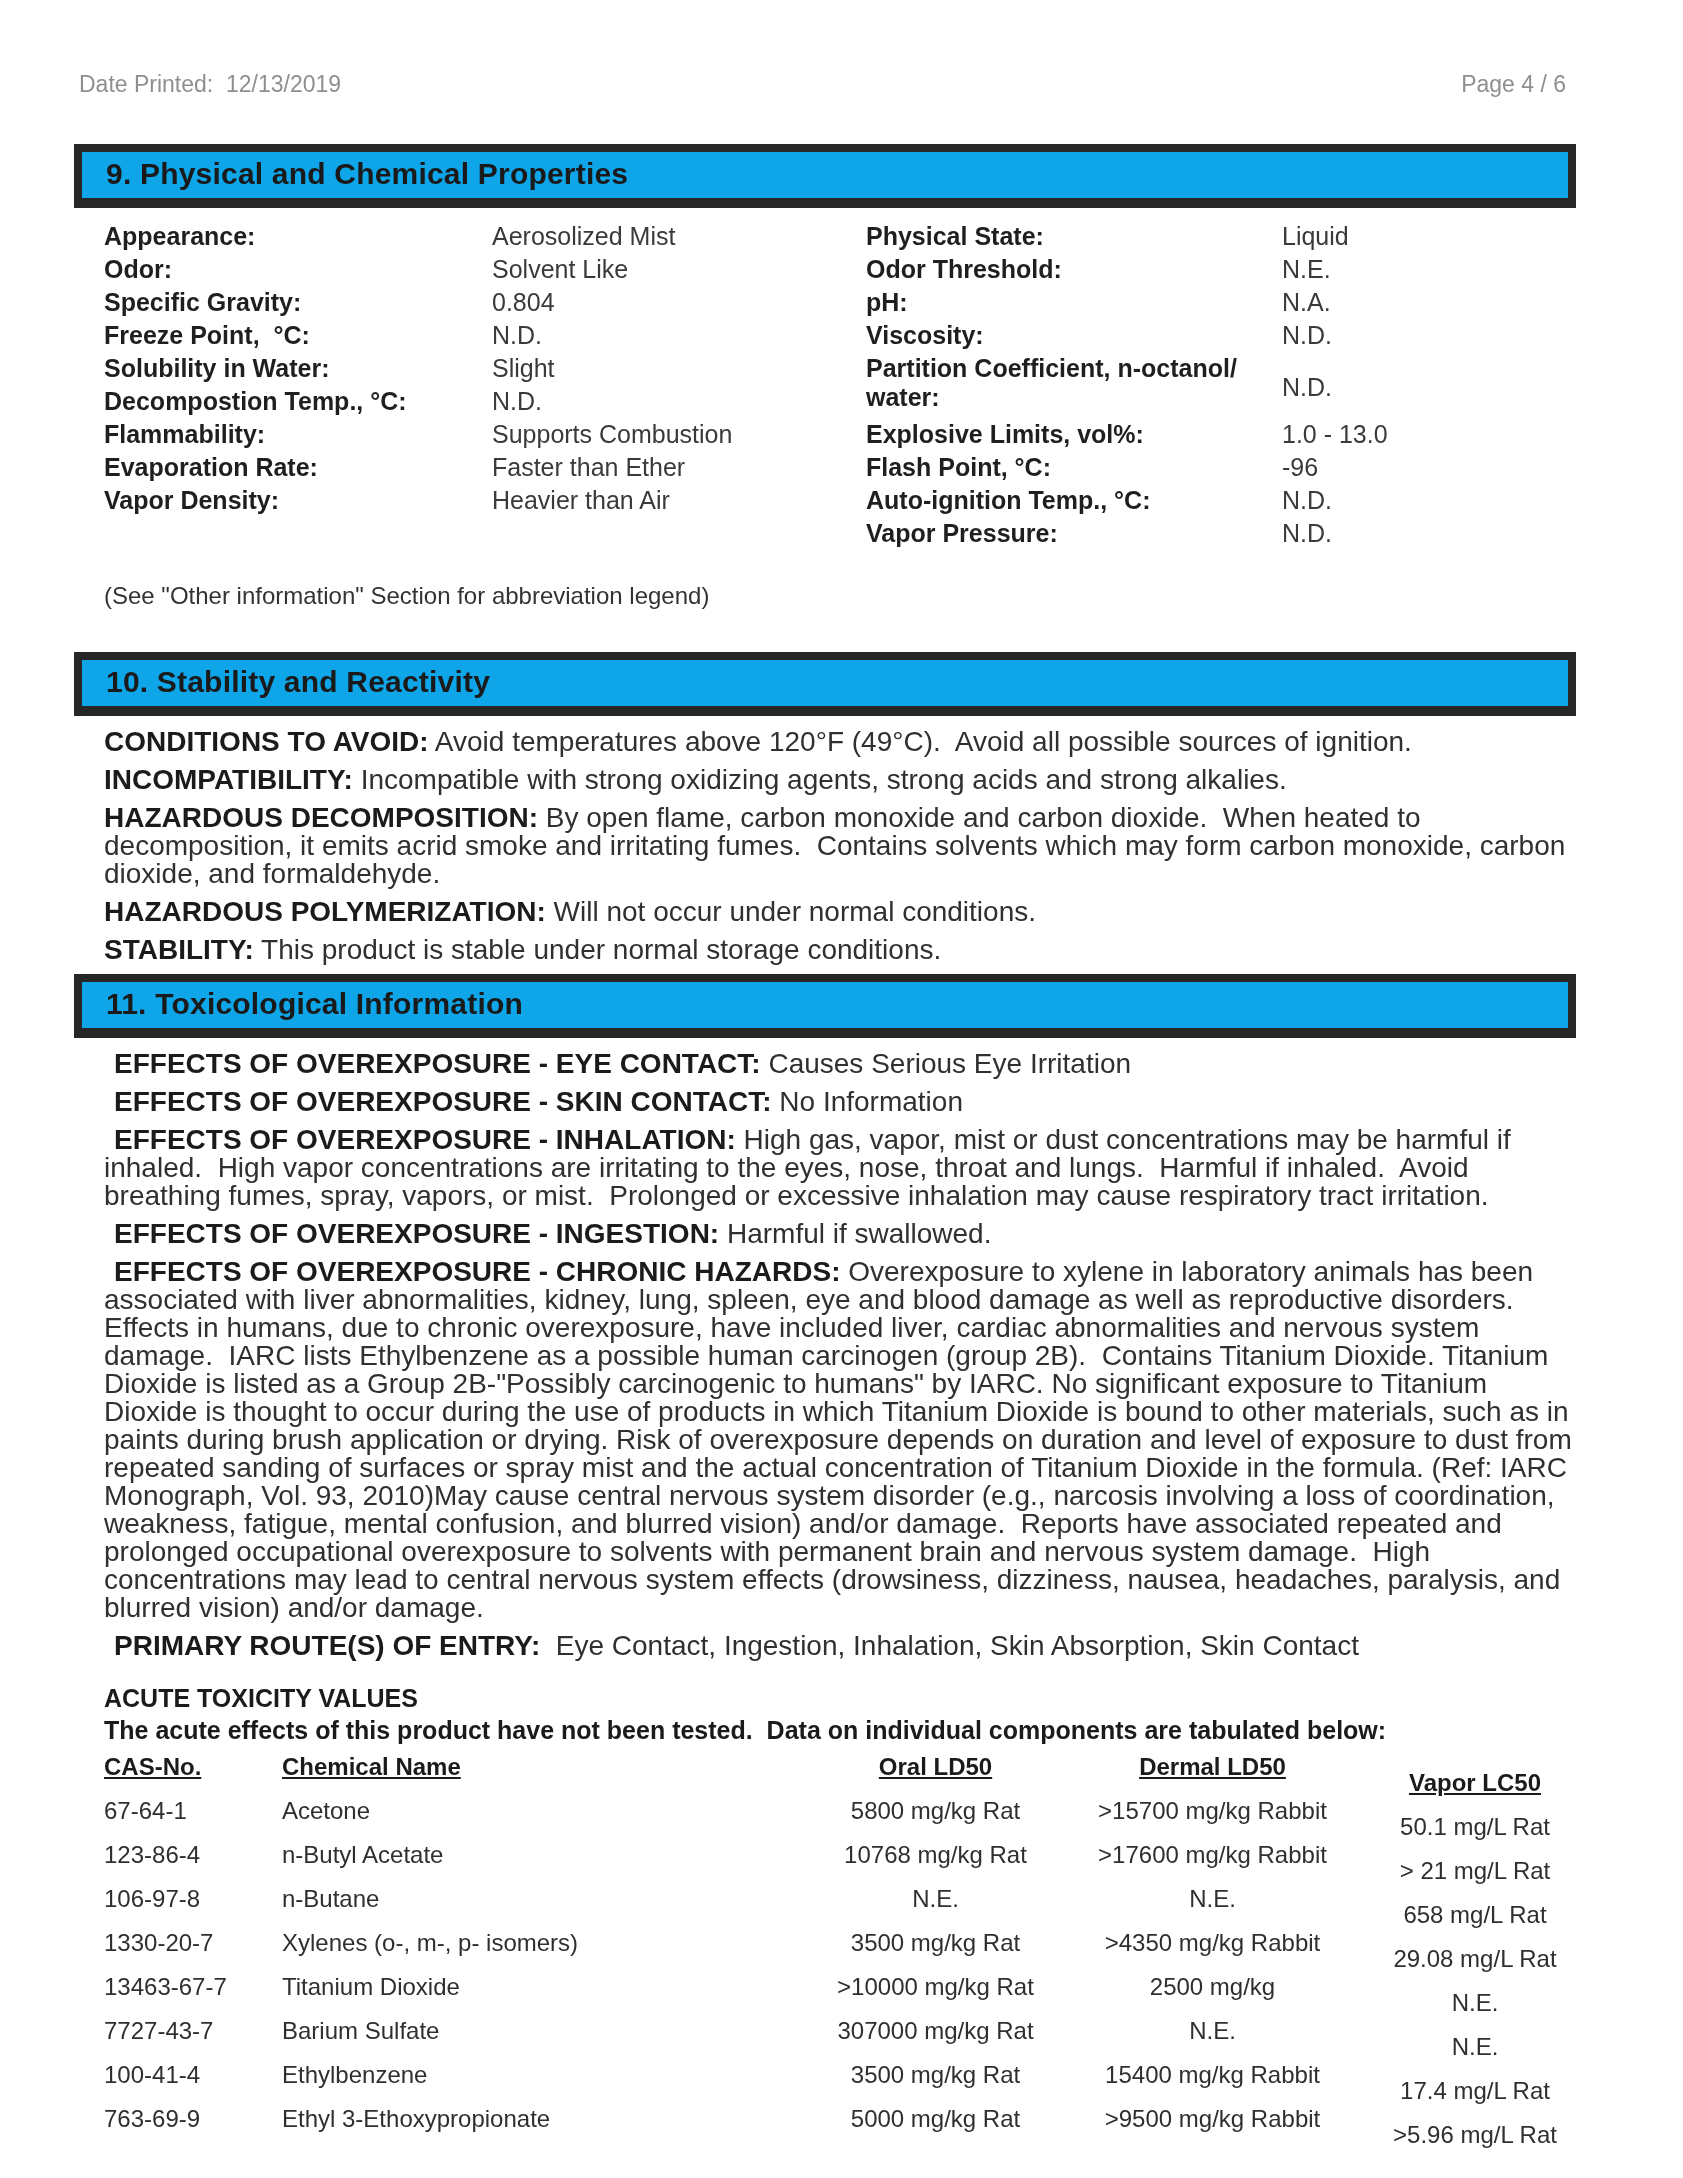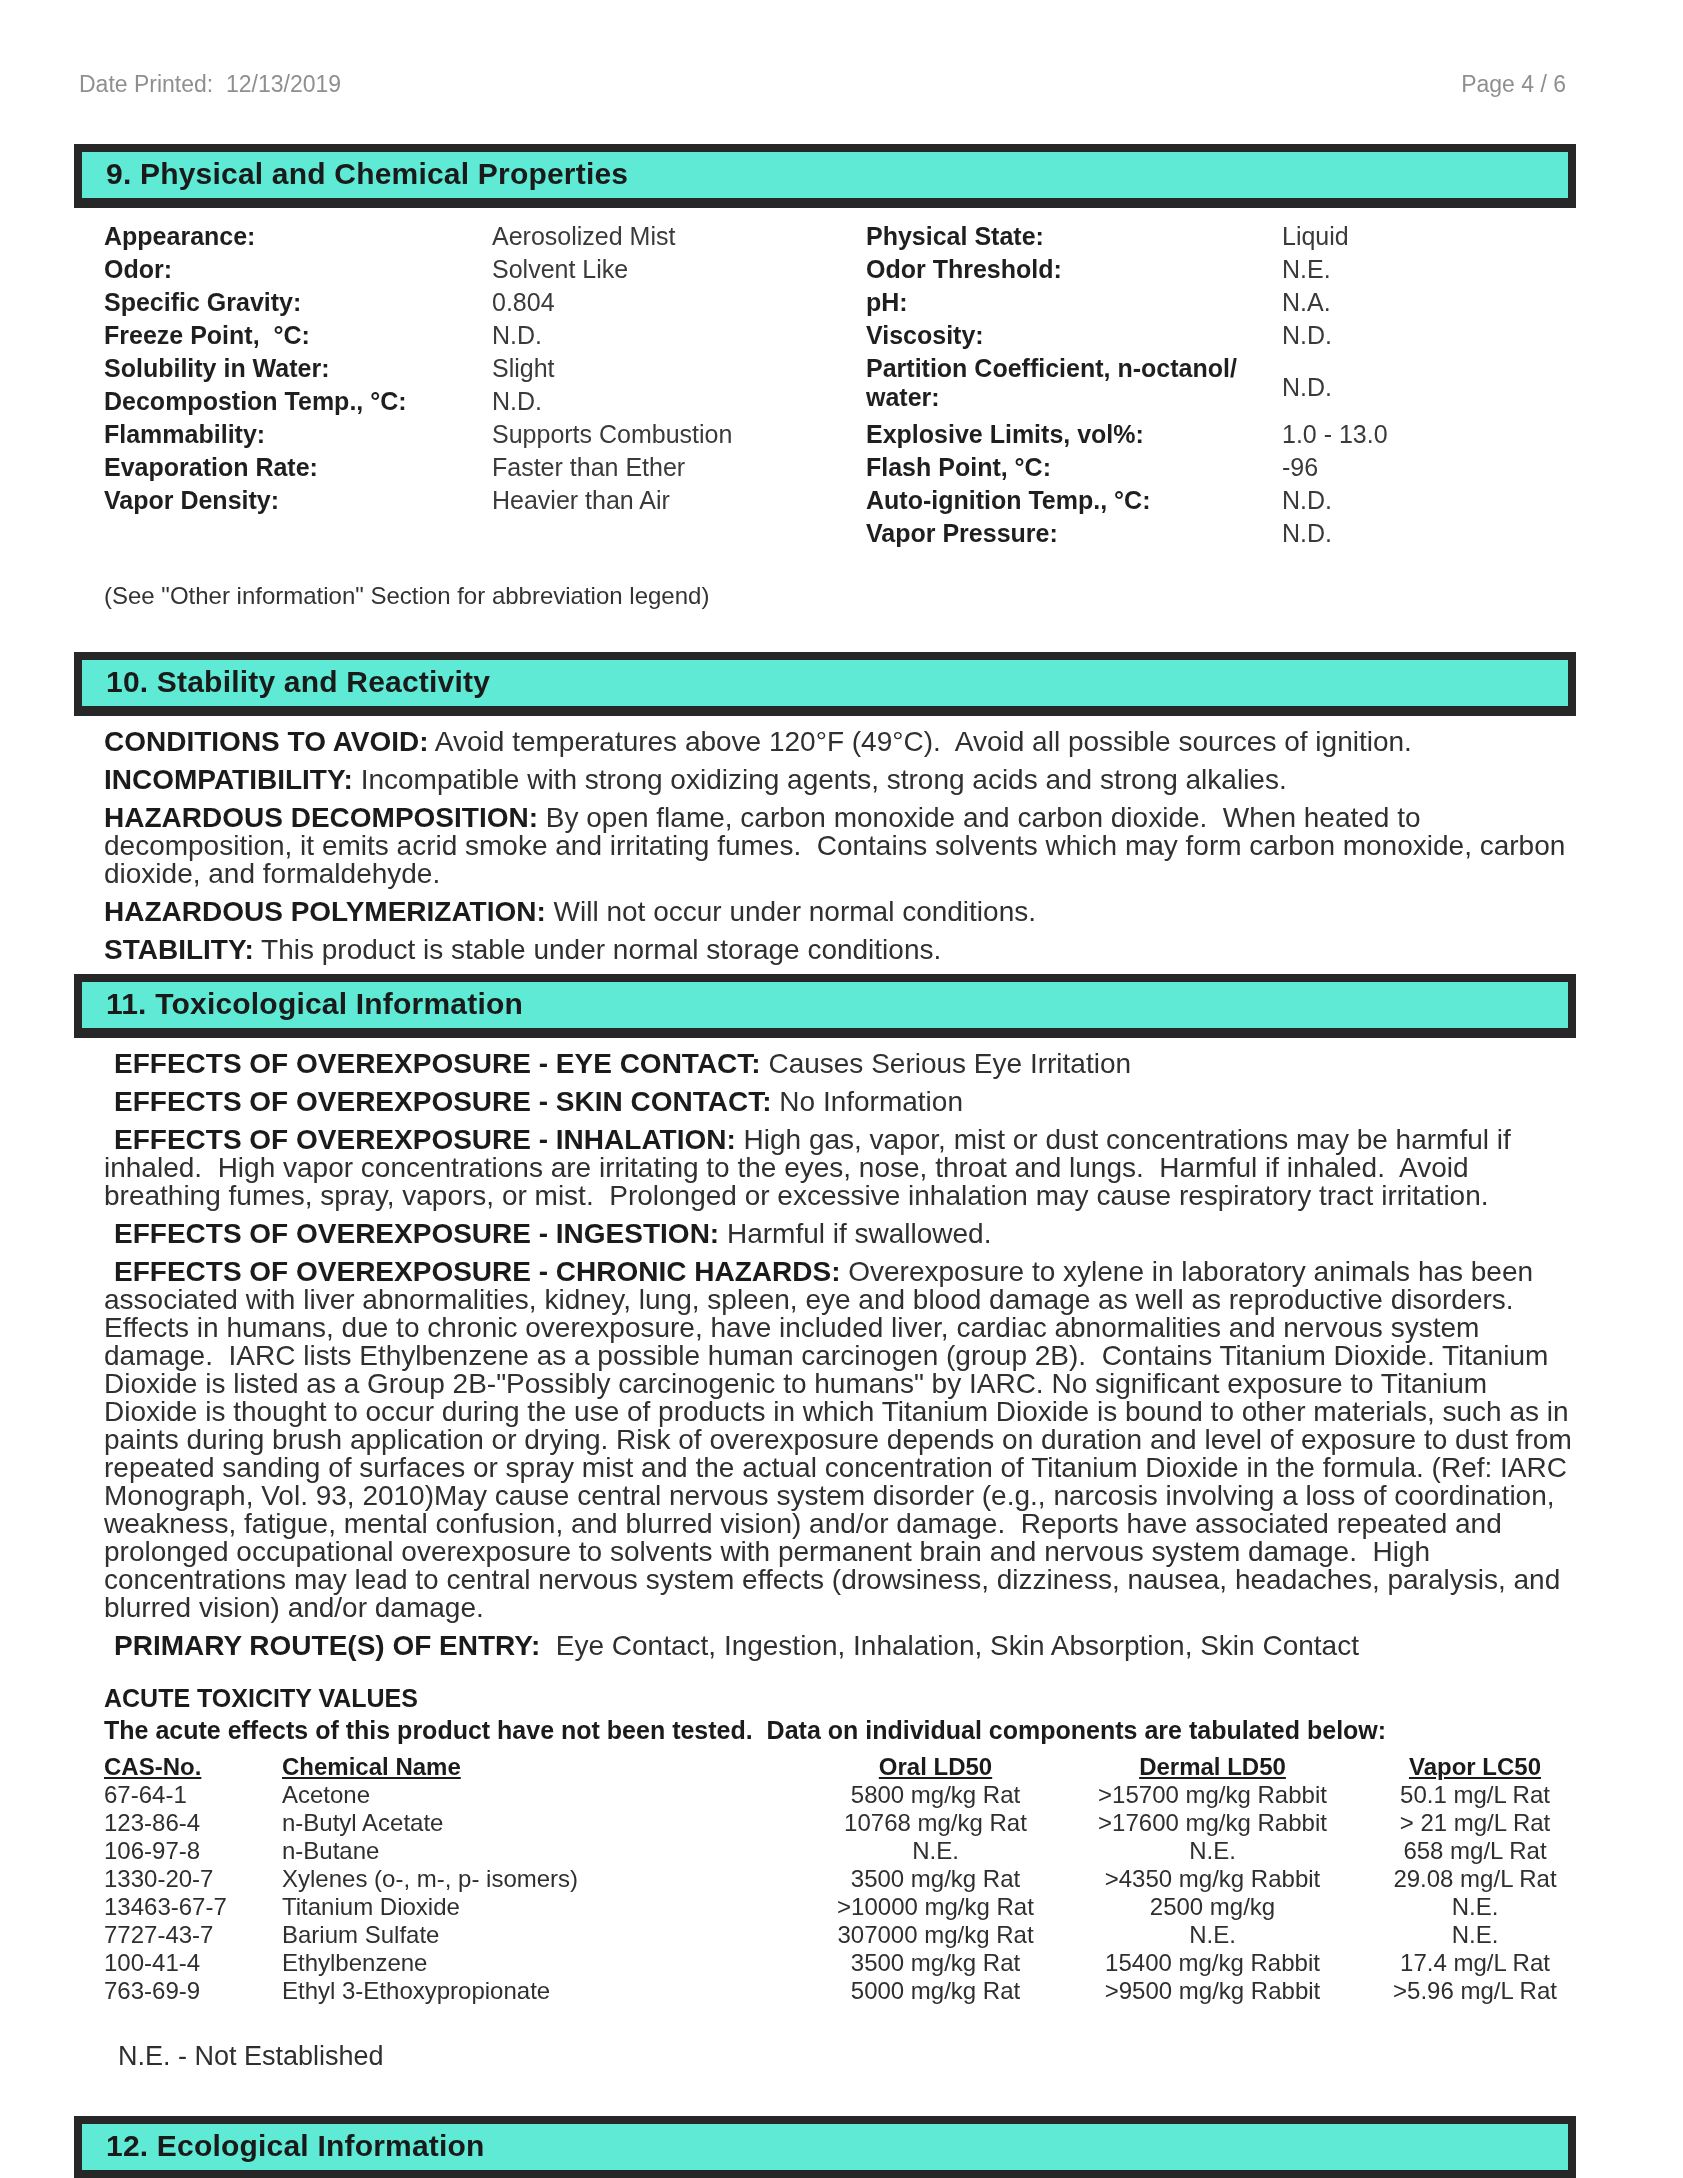--- a/index.html
+++ b/index.html
@@ -1,21 +1,21 @@
 <!DOCTYPE html>
 <html><head>
 <meta charset="utf-8">
 <style>
   html,body{margin:0;padding:0;background:#ffffff;}
   .page{position:relative;width:1683px;height:2178px;background:#ffffff;overflow:hidden;
         font-family:"Liberation Sans","DejaVu Sans",sans-serif;color:#2d2d2d;}
   .topbar{display:flex;justify-content:space-between;padding:71px 117px 0 79px;
           color:#8f8f8f;font-size:23px;white-space:pre-wrap;text-align:right;}
   .secbox{margin:0 107px 0 74px;border:8px solid #272727;border-bottom-width:10px;
-          background:#5eead4;padding:5px 10px 7px 24px;}
+          background:#0ea5e9;padding:5px 10px 7px 24px;}
   .secbox .sectitle{font-size:30px;font-weight:bold;color:#1a1a1a;letter-spacing:0.2px;}
   .sec9box{margin-top:46px;}
   .sec10box{margin-top:42px;}
   .sec11box{margin-top:8px;}
   .sec12box{margin-top:44px;}
 
   
   .props{margin:14px 0 0 104px;display:flex;font-size:25px;}
   .pcol-l{width:762px;}
   .pcol-r{flex:1;}
@@ -37,21 +37,21 @@
 
   
   .acute-head{margin:24px 0 0 104px;font-size:25px;font-weight:bold;color:#1b1b1b;}
   .acute-sub{margin:3px 0 0 104px;font-size:25px;font-weight:bold;color:#1b1b1b;white-space:pre-wrap;}
   .toxtable{margin:8px 0 0 104px;font-size:24px;line-height:28px;color:#2f2f2f;}
   .trow{display:flex;}
   .tc1{width:178px;}
   .tc2{width:515px;}
   .tc3{width:277px;text-align:center;}
   .tc4{width:277px;text-align:center;}
-  .tc5{width:248px;text-align:center;}
+  .tc5{width:248px;text-align:center;margin-top:16px;}
   .thead div{font-weight:bold;text-decoration:underline;color:#1b1b1b;}
   .footnote{margin:36px 0 0 118px;font-size:27px;color:#2f2f2f;}
 </style>
 </head>
 <body>
 
 <div class="page">
 
   <div class="topbar">
     <span>Date Printed:  12/13/2019</span>

